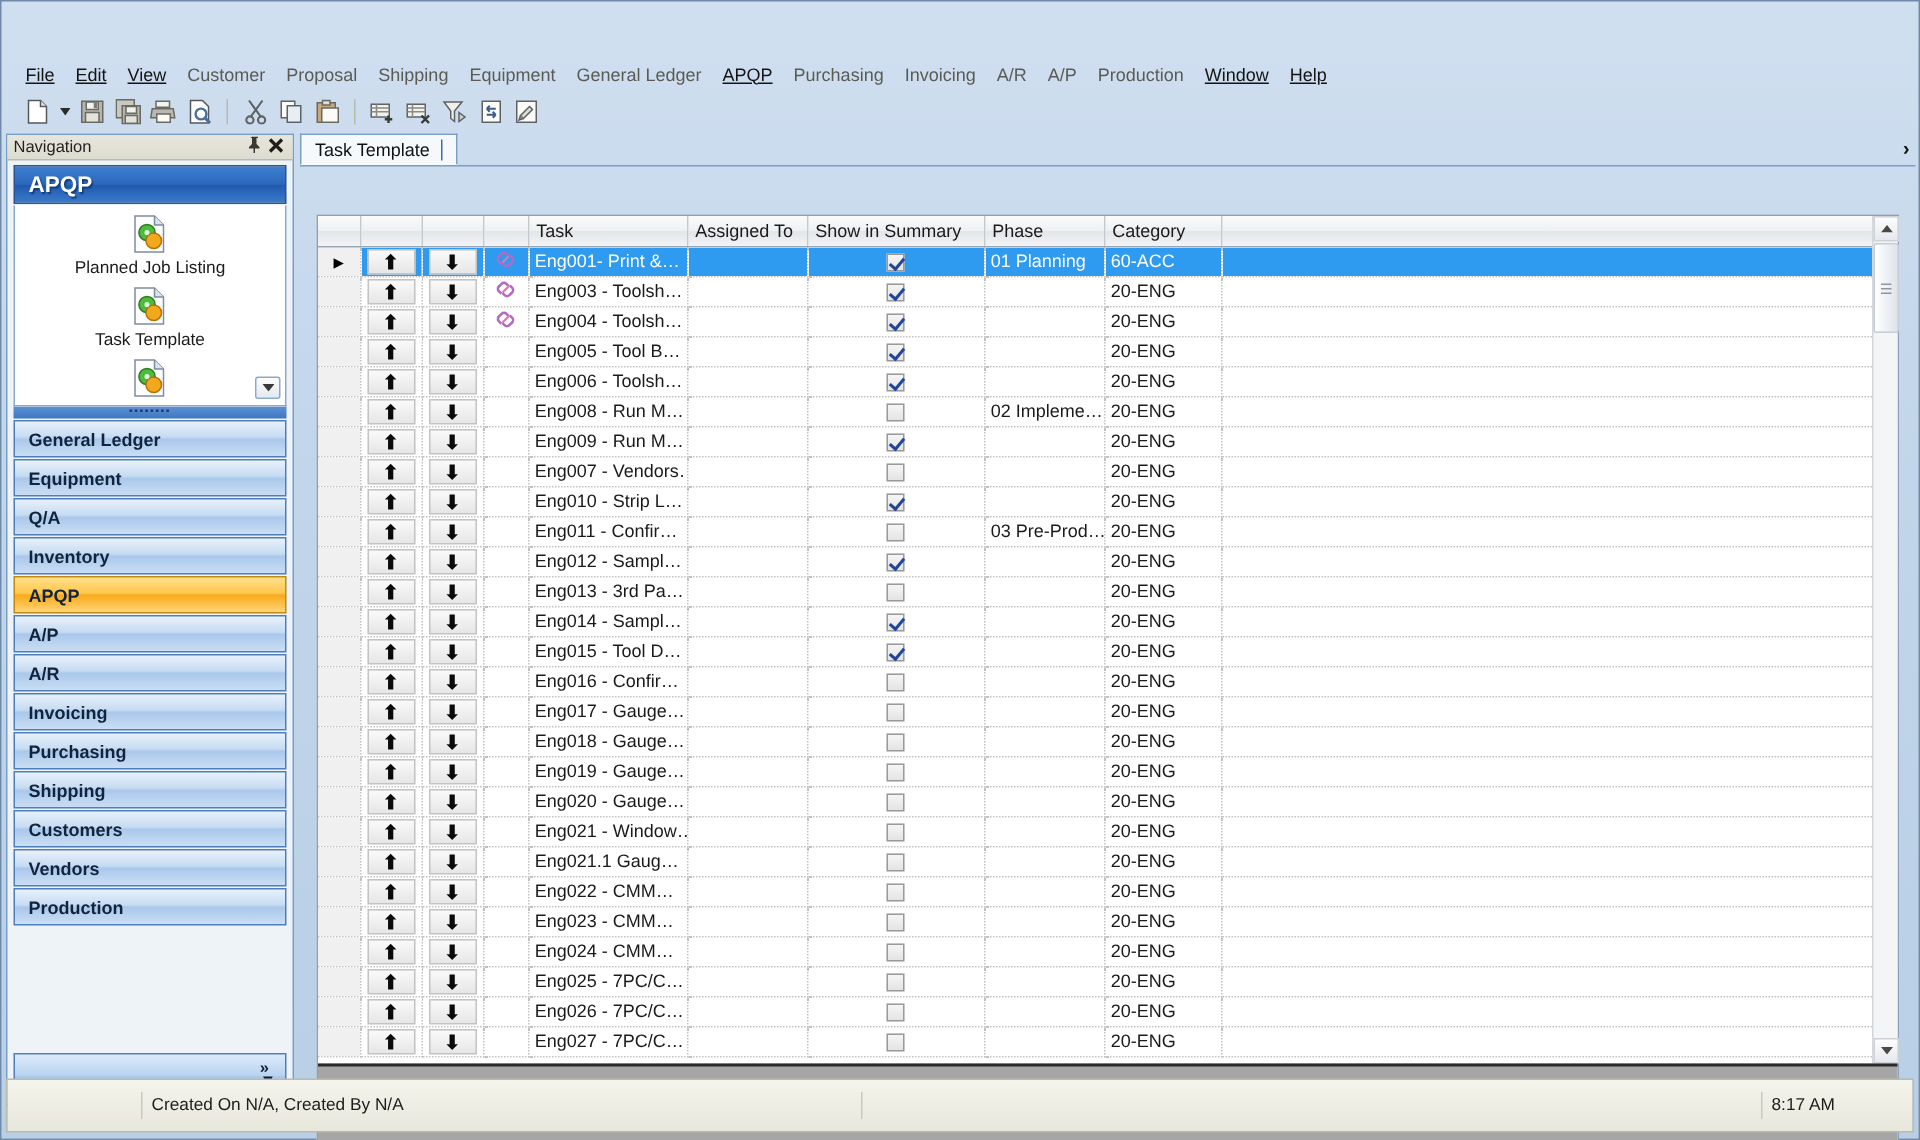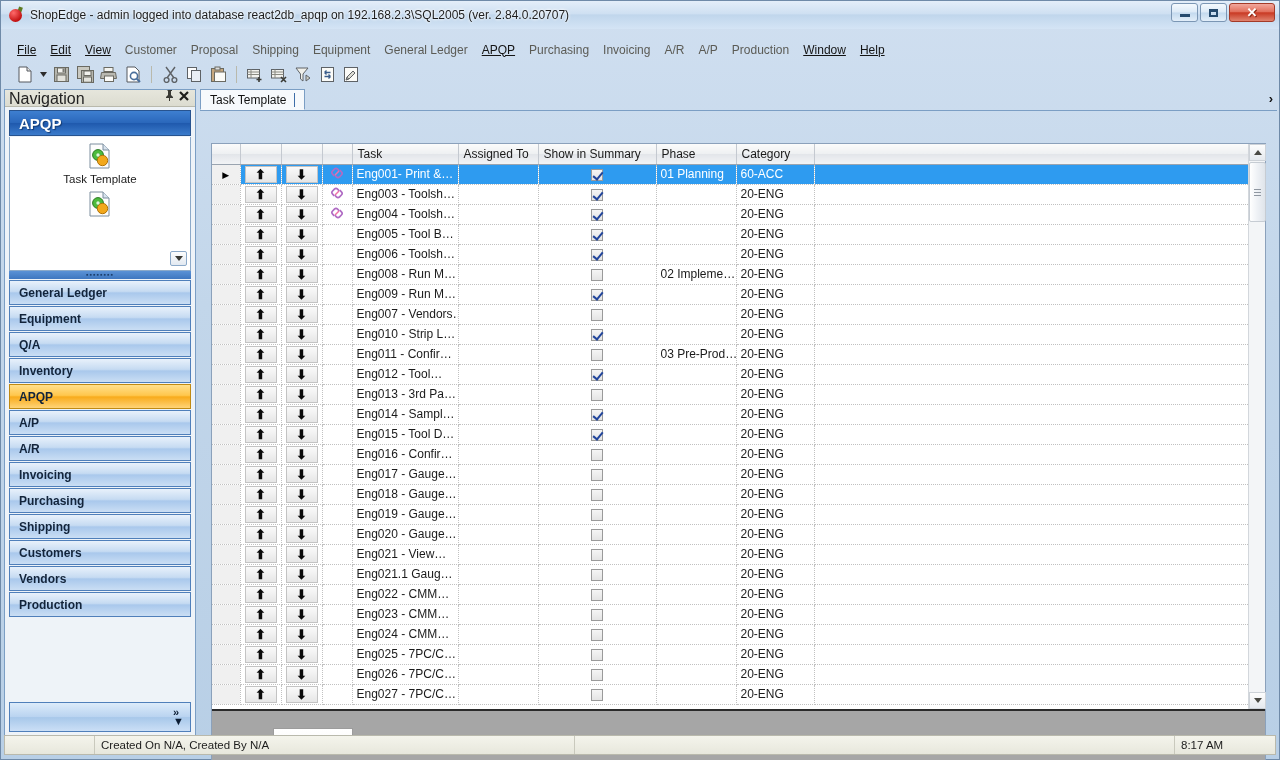--- a/index.html
+++ b/index.html
@@ -81,22 +81,22 @@
   .tsep { width: 1px; height: 17px; background: #b9b9ac; margin: 0 5px; }
   .ico { display:block; }
   
   #nav-panel {
     position: absolute; left: 3px; top: 88px; width: 192px; height: 648px;
     background: #eef3f8; border: 1px solid #7b9ec4;
   }
   #nav-header {
     height: 17px; background: linear-gradient(to bottom,#e6e6dc,#dcdcd0);
     border-bottom: 1px solid #b9b9ac;
-    display: flex; align-items: flex-start; padding: 0 4px;
-    font-size: 16px; color: #222;
+    display: flex; align-items: center; padding: 0 4px;
+    font-size: 11px; color: #222;
   }
   #nav-header .spacer { flex: 1; }
   #nav-header .hicon { width: 14px; text-align:center; font-size: 12px; color:#333; }
   #nav-apqp-bar {
     margin: 3px 4px 0 4px; height: 26px;
     background: linear-gradient(to bottom, #3e7fd0 0%, #2a67bb 50%, #1f59ad 51%, #3b7bcb 100%);
     border: 1px solid #27538f;
     display: flex; align-items: center; padding-left: 9px;
     color: #fff; font-weight: bold; font-size: 15px;
     text-shadow: 1px 1px 1px #133b73;
@@ -254,54 +254,36 @@
   #add-label { color: #4d9fe8; font-size: 12px; margin-right: 14px; }
   #task-button {
     min-width: 80px; height: 26px; padding: 0 14px;
     background: linear-gradient(to bottom,#ffffff 0%, #fbfbfb 50%, #ececec 100%);
     border: 1px solid #9c9c9c;
     display:flex; align-items:center; justify-content:center;
     color: #4d9fe8; font-size: 12px;
   }
   
   #statusbar {
-    position: absolute; left: 3px; bottom: 4px; width: 1272px; height: 20px;
+    position: absolute; left: 3px; bottom: 4px; width: 1272px; height: 36px;
     background: linear-gradient(to bottom,#f4f4ec,#e7e7dc);
     border: 1px solid #b9b9ac;
     display: flex; align-items: center;
   }
   .sb-cell { height: 18px; display:flex; align-items:center; padding: 0 6px; font-size: 11.5px; color: #1c1c1c; }
   #sb-left { width: 90px; border-right: 1px solid #c9c9bd; }
   #sb-mid { width: 480px; border-right: 1px solid #c9c9bd; }
   #sb-flex { flex: 1; border-right: 1px solid #c9c9bd; }
   #sb-time { width: 100px; }
 </style>
 </head>
 <body>
 
 <div id="app-window">
 
-  <div id="titlebar">
-    <div id="app-icon">
-      <div class="stem"></div>
-        <div class="ball"></div>
-    </div>
-    <span id="title-text">ShopEdge - admin logged into database react2db_apqp on 192.168.2.3\SQL2005 (ver. 2.84.0.20707)</span>
-    <div id="win-buttons">
-      <div class="winbtn" id="btn-min">
-        <span class="glyph-min"></span>
-      </div>
-      <div class="winbtn" id="btn-max">
-        <span class="glyph-max"></span>
-      </div>
-      <div class="winbtn" id="btn-close">
-        <span class="glyph-x">✕</span>
-      </div>
-    </div>
-  </div>
 
   <div id="menubar">
     <span class="menu-item enabled">File</span>
     <span class="menu-item enabled">Edit</span>
     <span class="menu-item enabled">View</span>
     <span class="menu-item">Customer</span>
     <span class="menu-item">Proposal</span>
     <span class="menu-item">Shipping</span>
     <span class="menu-item">Equipment</span>
     <span class="menu-item">General Ledger</span>
@@ -427,20 +409,32 @@
       <span class="hicon">
         <svg width="10" height="10" viewBox="0 0 10 10">
             <path d="M1 1 L9 9 M9 1 L1 9" stroke="#1e1e1a" stroke-width="2.2"></path>
           </svg>
       </span>
     </div>
 
     <div id="nav-apqp-bar">APQP</div>
 
     <div id="nav-icons">
+      <div class="nav-shortcut">
+        <span class="sicon">
+          <svg width="24" height="26" viewBox="0 0 24 26">
+            <path d="M2 1 h13 l6 6 v18 h-19 z" fill="#fdfdfd" stroke="#7d8e9e"></path>
+            <path d="M15 1 v6 h6" fill="#d8e3ee" stroke="#7d8e9e"></path>
+            <circle cx="10" cy="12" r="5.4" fill="#4dbb3e" stroke="#2a7a20"></circle>
+            <circle cx="14.5" cy="17.5" r="5.2" fill="#f2a81c" stroke="#b07207"></circle>
+            <circle cx="10" cy="12" r="1.7" fill="#dff5dc"></circle>
+          </svg>
+        </span>
+        <div class="slabel">Planned Job Listing</div>
+      </div>
       <div class="nav-shortcut">
         <span class="sicon">
           <svg width="24" height="26" viewBox="0 0 24 26">
             <path d="M2 1 h13 l6 6 v18 h-19 z" fill="#fdfdfd" stroke="#7d8e9e"></path>
             <path d="M15 1 v6 h6" fill="#d8e3ee" stroke="#7d8e9e"></path>
             <circle cx="10" cy="12" r="5.4" fill="#4dbb3e" stroke="#2a7a20"></circle>
             <circle cx="14.5" cy="17.5" r="5.2" fill="#f2a81c" stroke="#b07207"></circle>
             <circle cx="10" cy="12" r="1.7" fill="#dff5dc"></circle>
           </svg>
         </span>
@@ -774,21 +768,21 @@
                   <span class="cellbtn">
                     <span class="arrow-up">⬆</span>
                   </span>
                 </td>
                 <td class="c-btn">
                   <span class="cellbtn">
                     <span class="arrow-down">⬇</span>
                   </span>
                 </td>
                 <td class="c-link"></td>
-                <td class="c-task">Eng012 - Tool…</td>
+                <td class="c-task">Eng012 - Sampl…</td>
                 <td class="c-assigned"></td>
                 <td class="c-summary"><span class="chk on"></span></td>
                 <td class="c-phase"></td>
                 <td class="c-category">20-ENG</td>
                 <td style="border-right: none;"></td>
               </tr>
               <tr>
                 <td class="c-ind"></td>
                 <td class="c-btn">
                   <span class="cellbtn">
@@ -954,21 +948,21 @@
                   <span class="cellbtn">
                     <span class="arrow-up">⬆</span>
                   </span>
                 </td>
                 <td class="c-btn">
                   <span class="cellbtn">
                     <span class="arrow-down">⬇</span>
                   </span>
                 </td>
                 <td class="c-link"></td>
-                <td class="c-task">Eng021 - View…</td>
+                <td class="c-task">Eng021 - Window…</td>
                 <td class="c-assigned"></td>
                 <td class="c-summary"><span class="chk"></span></td>
                 <td class="c-phase"></td>
                 <td class="c-category">20-ENG</td>
                 <td style="border-right: none;"></td>
               </tr>
               <tr>
                 <td class="c-ind"></td>
                 <td class="c-btn">
                   <span class="cellbtn">

